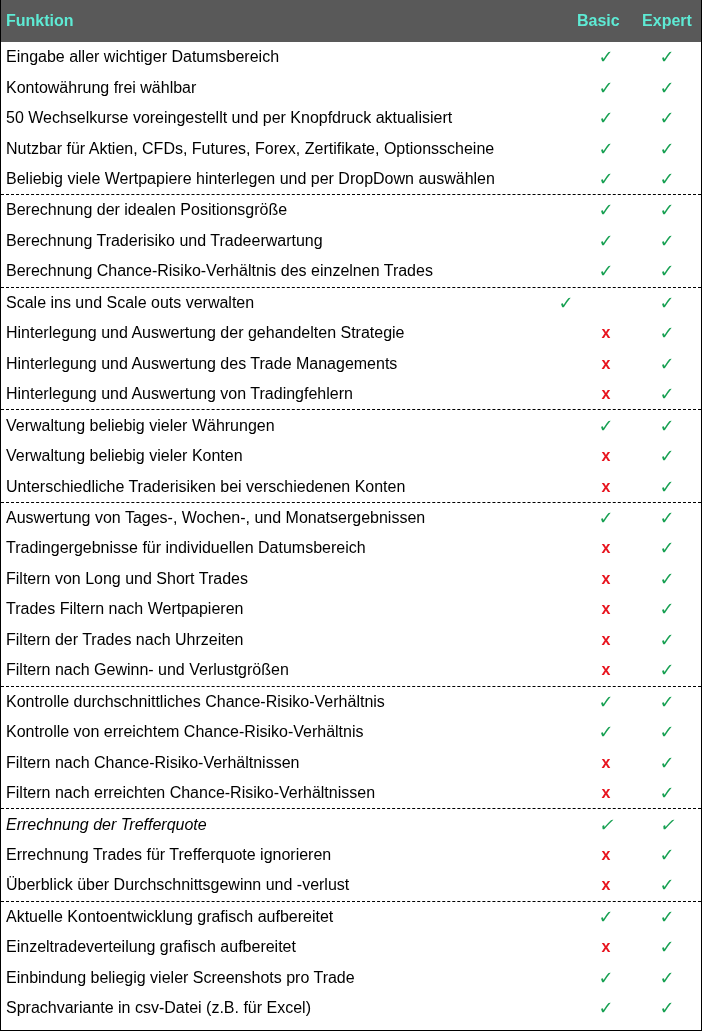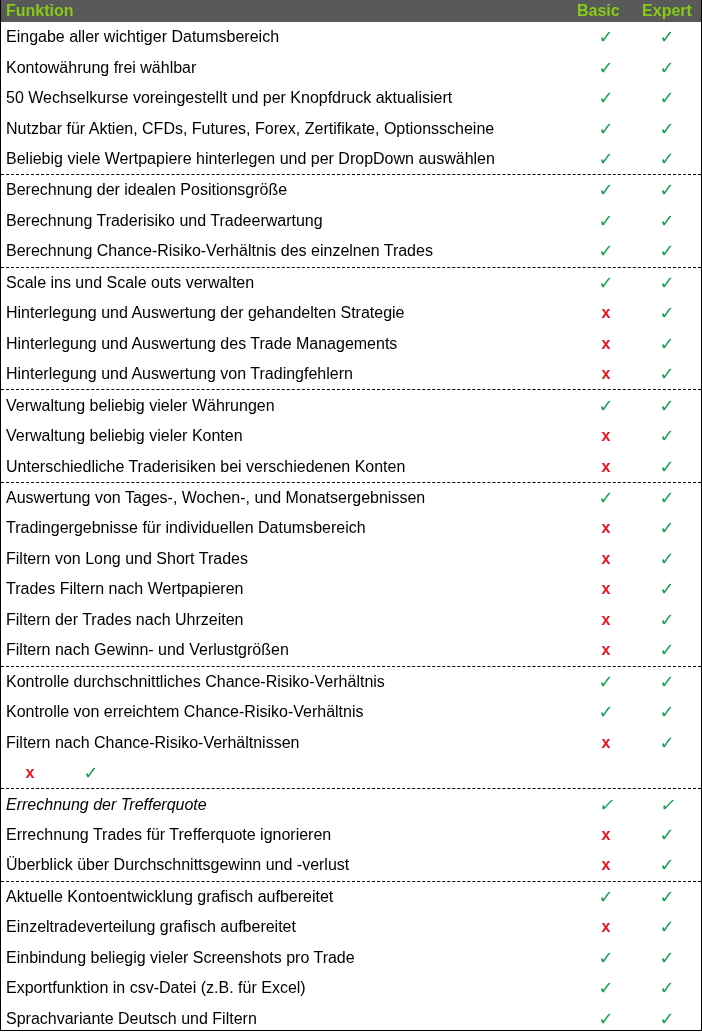--- a/index.html
+++ b/index.html
@@ -1,18 +1,18 @@
 <!DOCTYPE html>
 <html><head>
 <meta charset="utf-8">
 <style>
   html, body { margin:0; padding:0; background:#fff; }
   body { width:702px; height:1032px; overflow:hidden; font-family:"Liberation Sans", sans-serif; }
   .table { position:absolute; left:0; top:0; width:700px; height:1030px; border:1px solid #000; border-top:none; box-sizing:content-box; }
-  .header { height:22px; background:#595959; color:#84cc16; font-weight:bold; font-size:16px; display:flex; align-items:center; }
+  .header { height:42px; background:#595959; color:#5eead4; font-weight:bold; font-size:16px; display:flex; align-items:center; }
   .header .fn { flex:1; padding-left:5px; }
   .header .c1 { width:58px; text-align:left; }
   .header .c2 { width:64px; text-align:center; padding-right:2px; }
   .row { display:flex; align-items:center; font-size:16px; color:#000; }
   .row .fn { flex:1; padding-left:5px; white-space:nowrap; }
   .row .c1 { width:58px; text-align:center; }
   .row .c2 { width:64px; text-align:center; padding-right:2px; }
   .group { border-bottom:1px dashed #000; }
   .group:last-child { border-bottom:none; }
   .check { color:#17a052; font-size:18px; }
@@ -66,21 +66,21 @@
           <span class="c1"><span class="check">✓</span></span>
           <span class="c2"><span class="check">✓</span></span>
         </div>
         <div class="row" style="height: 30.4545px;">
           <span class="fn">Berechnung Chance-Risiko-Verhältnis des einzelnen Trades</span>
           <span class="c1"><span class="check">✓</span></span>
           <span class="c2"><span class="check">✓</span></span>
         </div>
       </div>
       <div class="group">
-        <div class="row" style="height: 30.4545px;">
+        <div class="row" style="height: 30.4545px; gap: 40px;">
           <span class="fn">Scale ins und Scale outs verwalten</span>
           <span class="c1"><span class="check">✓</span></span>
           <span class="c2"><span class="check">✓</span></span>
         </div>
         <div class="row" style="height: 30.4545px;">
           <span class="fn">Hinterlegung und Auswertung der gehandelten Strategie</span>
           <span class="c1"><span class="cross">x</span></span>
           <span class="c2"><span class="check">✓</span></span>
         </div>
         <div class="row" style="height: 30.4545px;">
@@ -153,20 +153,21 @@
           <span class="fn">Kontrolle von erreichtem Chance-Risiko-Verhältnis</span>
           <span class="c1"><span class="check">✓</span></span>
           <span class="c2"><span class="check">✓</span></span>
         </div>
         <div class="row" style="height: 30.4545px;">
           <span class="fn">Filtern nach Chance-Risiko-Verhältnissen</span>
           <span class="c1"><span class="cross">x</span></span>
           <span class="c2"><span class="check">✓</span></span>
         </div>
         <div class="row" style="height: 30.4545px;">
+          <span class="fn">Filtern nach erreichten Chance-Risiko-Verhältnissen</span>
           <span class="c1"><span class="cross">x</span></span>
           <span class="c2"><span class="check">✓</span></span>
         </div>
       </div>
       <div class="group">
         <div class="row" style="height: 30.4545px; font-style: italic;">
           <span class="fn">Errechnung der Trefferquote</span>
           <span class="c1"><span class="check">✓</span></span>
           <span class="c2"><span class="check">✓</span></span>
         </div>
@@ -191,21 +192,21 @@
           <span class="fn">Einzeltradeverteilung grafisch aufbereitet</span>
           <span class="c1"><span class="cross">x</span></span>
           <span class="c2"><span class="check">✓</span></span>
         </div>
         <div class="row" style="height: 30.4545px;">
           <span class="fn">Einbindung beliegig vieler Screenshots pro Trade</span>
           <span class="c1"><span class="check">✓</span></span>
           <span class="c2"><span class="check">✓</span></span>
         </div>
         <div class="row" style="height: 30.4545px;">
-          <span class="fn">Exportfunktion in csv-Datei (z.B. für Excel)</span>
+          <span class="fn">Sprachvariante in csv-Datei (z.B. für Excel)</span>
           <span class="c1"><span class="check">✓</span></span>
           <span class="c2"><span class="check">✓</span></span>
         </div>
         <div class="row" style="height: 30.4545px;">
           <span class="fn">Sprachvariante Deutsch und Filtern</span>
           <span class="c1"><span class="check">✓</span></span>
           <span class="c2"><span class="check">✓</span></span>
         </div>
       </div>
     </div>

